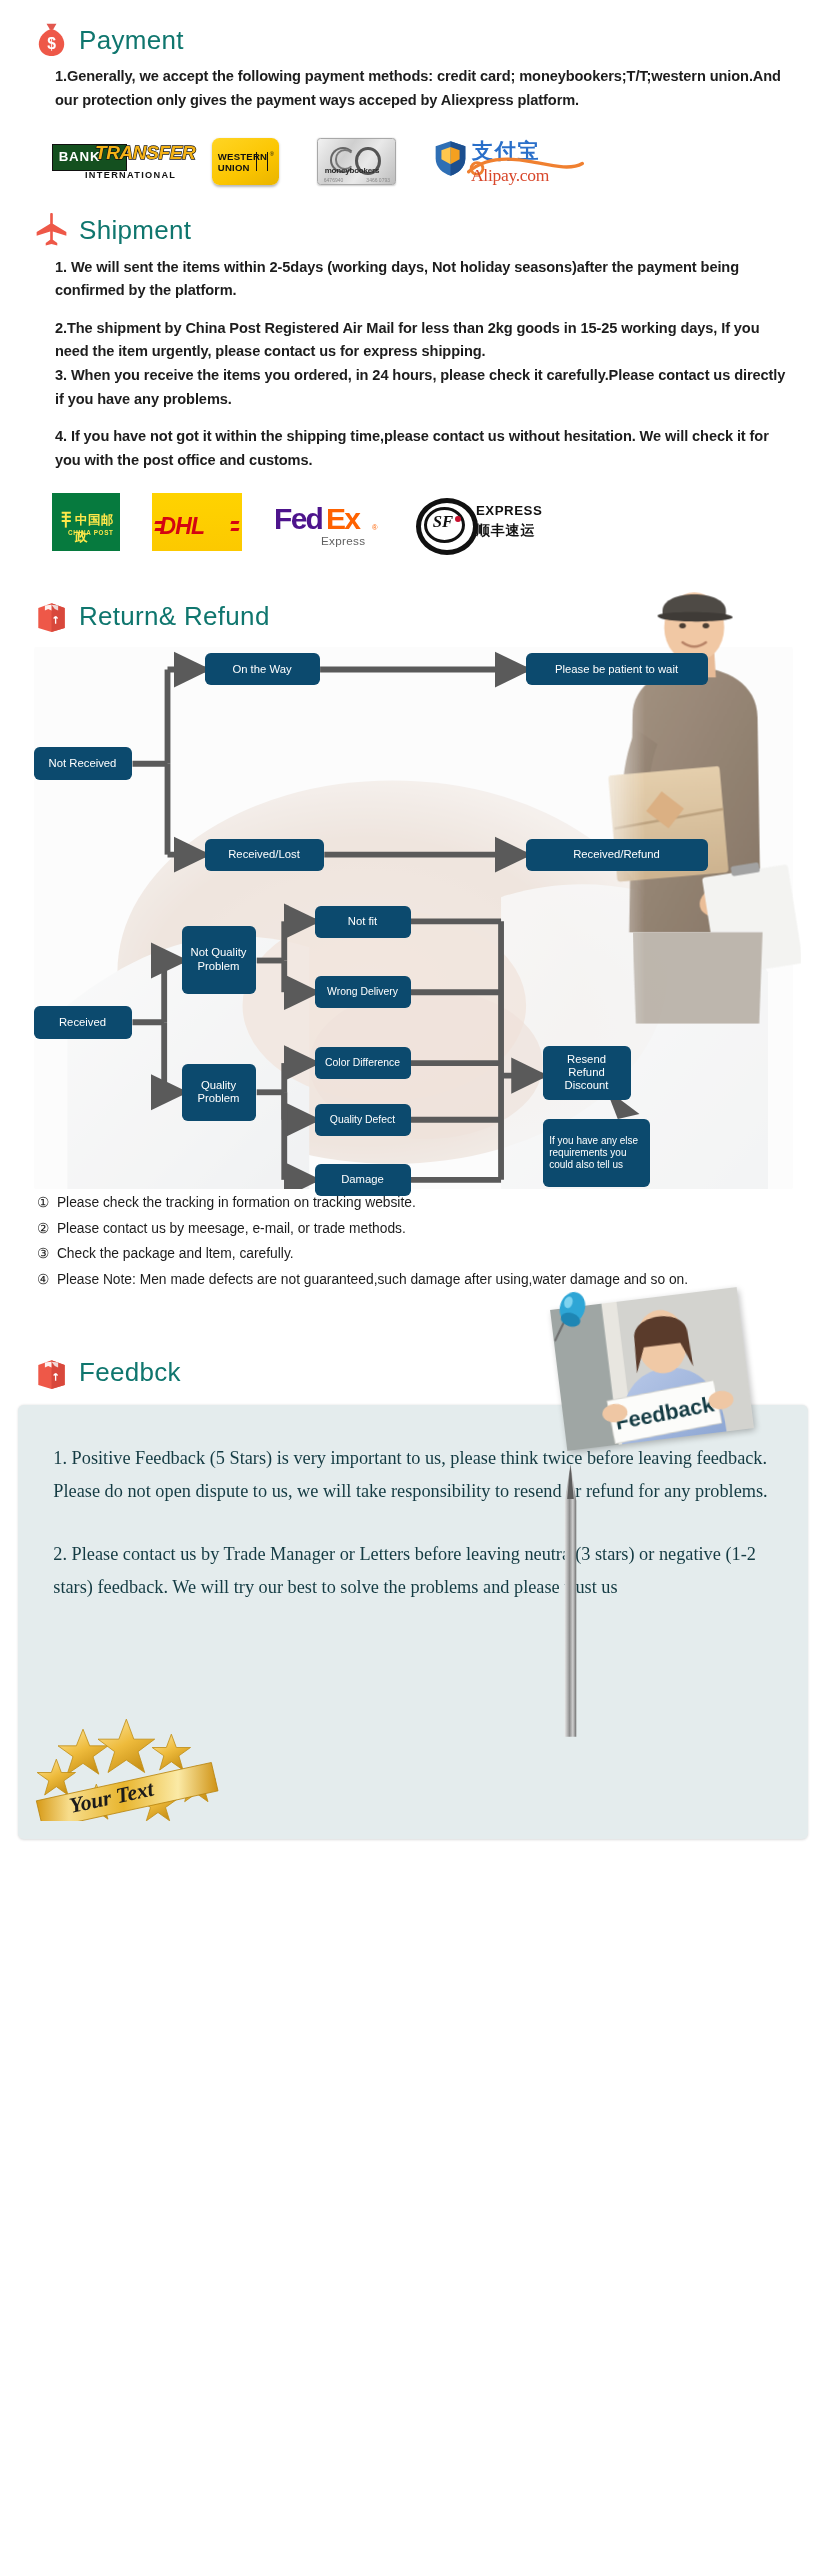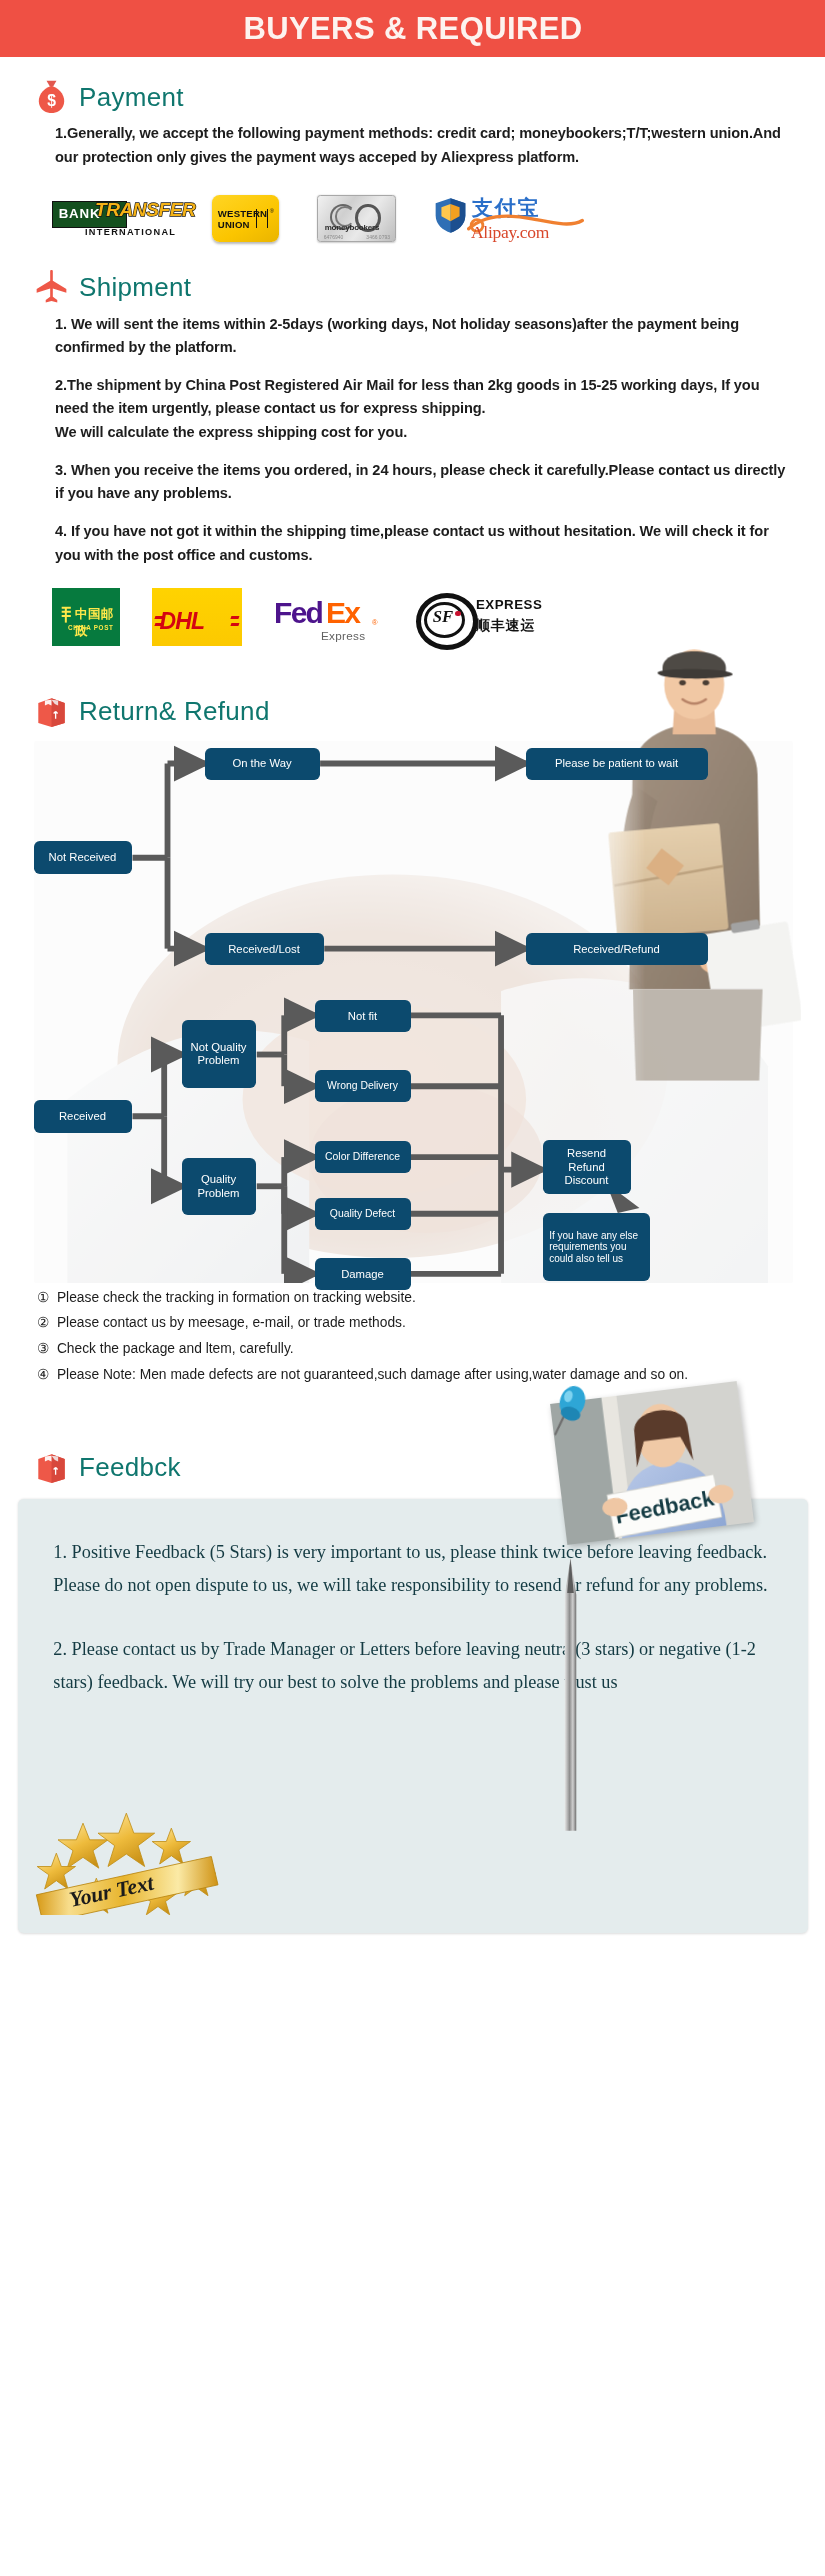--- a/index.html
+++ b/index.html
@@ -310,23 +310,20 @@
     position:relative; z-index:3;
   }
   .pen{ position:absolute; right:221px; bottom:98px; z-index:4; }
   .badge{ position:absolute; left:15px; bottom:15px; z-index:6; }
 </style>
 </head>
 <body>
 
 <div class="page">
 
-  <div class="banner">
-    <div class="banner-title">BUYERS &amp; REQUIRED</div>
-  </div>
 
   <div class="section">
     <div class="sec-head">
       <span class="ico">
         <svg viewBox="0 0 40 42" width="33" height="35">
           <path d="M14 2 L26 2 L22 9 L18 9 Z" fill="#e2584f"></path>
           <path d="M20 8 C8 12 3 22 5 30 C7 38 14 41 20 41 C26 41 33 38 35 30 C37 22 32 12 20 8 Z" fill="#ee5848"></path>
           <text x="20" y="32" font-size="19" font-weight="bold" fill="#fff" text-anchor="middle" font-family="Liberation Sans, sans-serif">$</text>
         </svg>
       </span>
@@ -444,21 +441,20 @@
           <rect x="186" y="348" width="34" height="12" rx="3" fill="#9a9a9a" transform="rotate(-9 200 416)"></rect>
 
           <path d="M58 430 L214 430 L210 540 L62 540 Z" fill="#b8b0a6"></path>
         </g>
       </svg>
     </div>
 
     <div class="body-text">
       <p>1. We will sent the items within 2-5days (working days, Not holiday seasons)after the payment being confirmed by the platform.</p>
       <p class="p-tight">2.The shipment by China Post Registered Air Mail for less than  2kg goods in 15-25 working days, If  you need the item urgently, please contact us for express shipping.</p>
-      <p>We will calculate the express shipping cost for you.</p>
       <p>3. When you receive the items you ordered, in 24 hours, please check it carefully.Please contact us directly if you have any problems.</p>
       <p>4. If you have not got it within the shipping time,please contact us without hesitation. We will check it for you with the post office and customs.</p>
     </div>
 
     <div class="logo-row" style="gap:32px;padding-top:6.7px;">
 
       <div class="lg-cpost">
         <span class="cp-mark">
           <svg width="12.5" height="18.3" viewBox="0 0 15 22">
             <path d="M2 2 H13 M2 7 H13 M2 12 H13" stroke="#ffe84a" stroke-width="2.4"></path>

